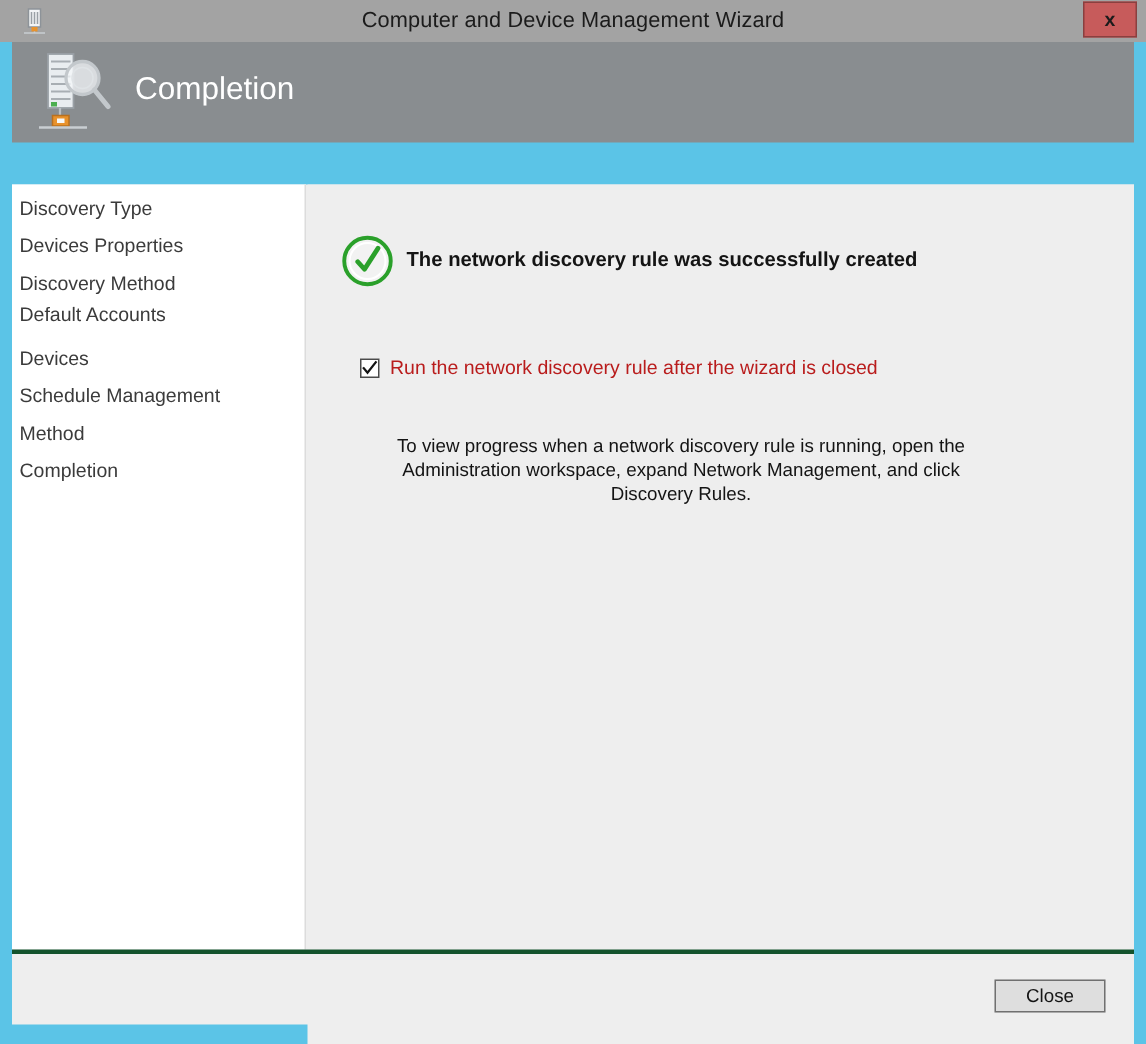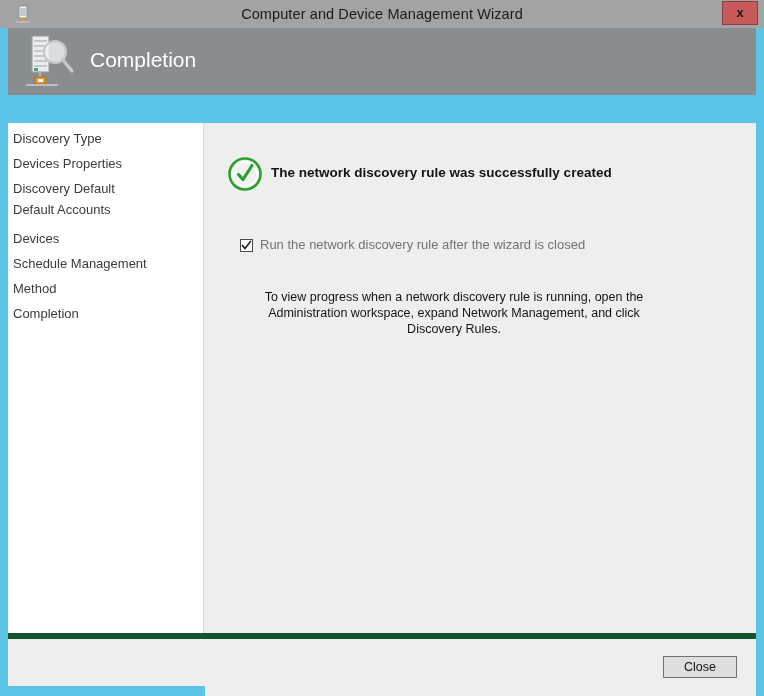--- a/index.html
+++ b/index.html
@@ -147,42 +147,42 @@
     cursor: pointer;
   }
   .checkbox svg {
     position: absolute;
     left: 0; top: 0;
   }
   .checkbox-label {
     position: absolute;
     left: 20px; top: -2px;
     font-size: 13px;
-    color: #737373;
+    color: #b91c1c;
     white-space: nowrap;
     cursor: default;
   }
   .note {
     position: absolute;
     left: 34px; top: 166px;
     width: 430px;
     font-size: 12.5px;
     line-height: 16px;
     color: #141414;
     text-align: center;
   }
 
   
   .footer {
     position: absolute;
     left: 8px; top: 633px;
     width: 748px;
     height: 47px;
     background: #eeeeee;
-    border-top: 6px solid #14532d;
+    border-top: 3px solid #14532d;
   }
   .close-button {
     position: absolute;
     left: 655px; top: 17px;
     width: 74px; height: 22px;
     background: #dedede;
     border: 1px solid #707070;
     box-sizing: border-box;
     font-size: 12.5px;
     color: #141414;
@@ -234,21 +234,21 @@
       </svg>
     </span>
     <div class="header-title">Completion</div>
   </div>
 
   <div class="body-area">
 
     <div class="sidebar">
       <div class="nav-item" style="top:8px">Discovery Type</div>
       <div class="nav-item" style="top:33px">Devices Properties</div>
-      <div class="nav-item" style="top:58px">Discovery Default</div>
+      <div class="nav-item" style="top:58px">Discovery Method</div>
       <div class="nav-item" style="top:79px">Default Accounts</div>
       <div class="nav-item" style="top:108px">Devices</div>
       <div class="nav-item" style="top:133px">Schedule Management</div>
       <div class="nav-item" style="top:158px">Method</div>
       <div class="nav-item" style="top:183px">Completion</div>
     </div>
 
     <div class="content">
 
       <div class="success-row">

